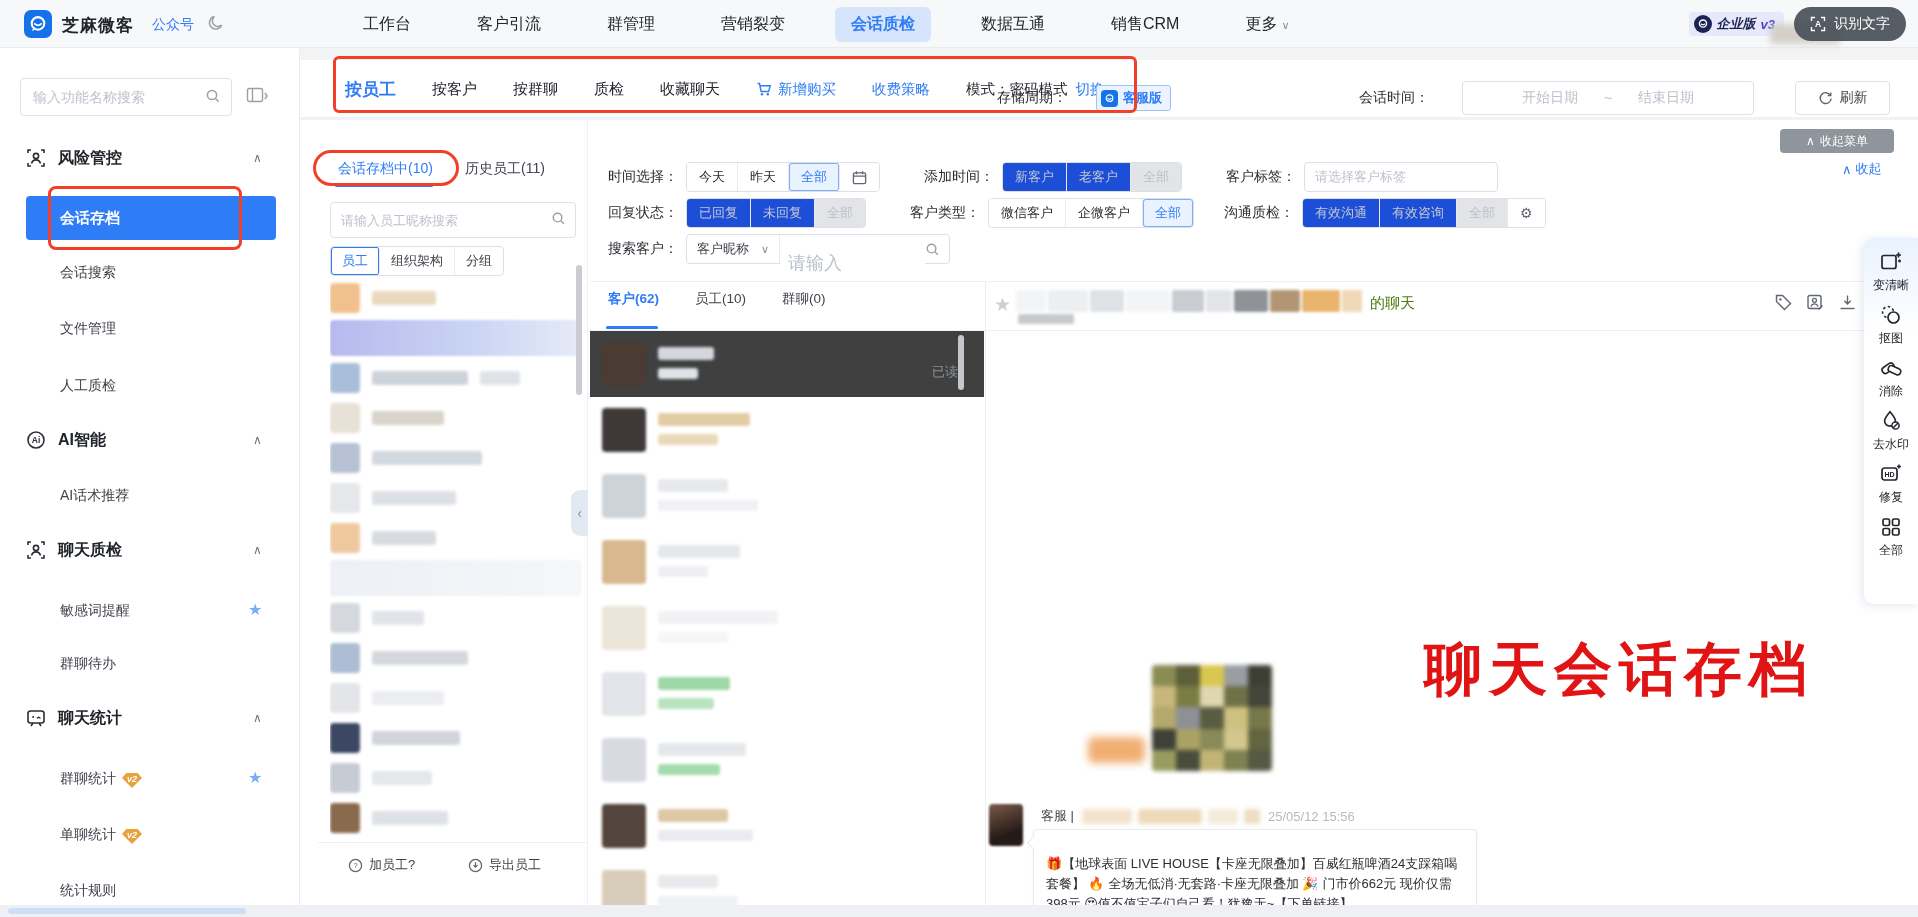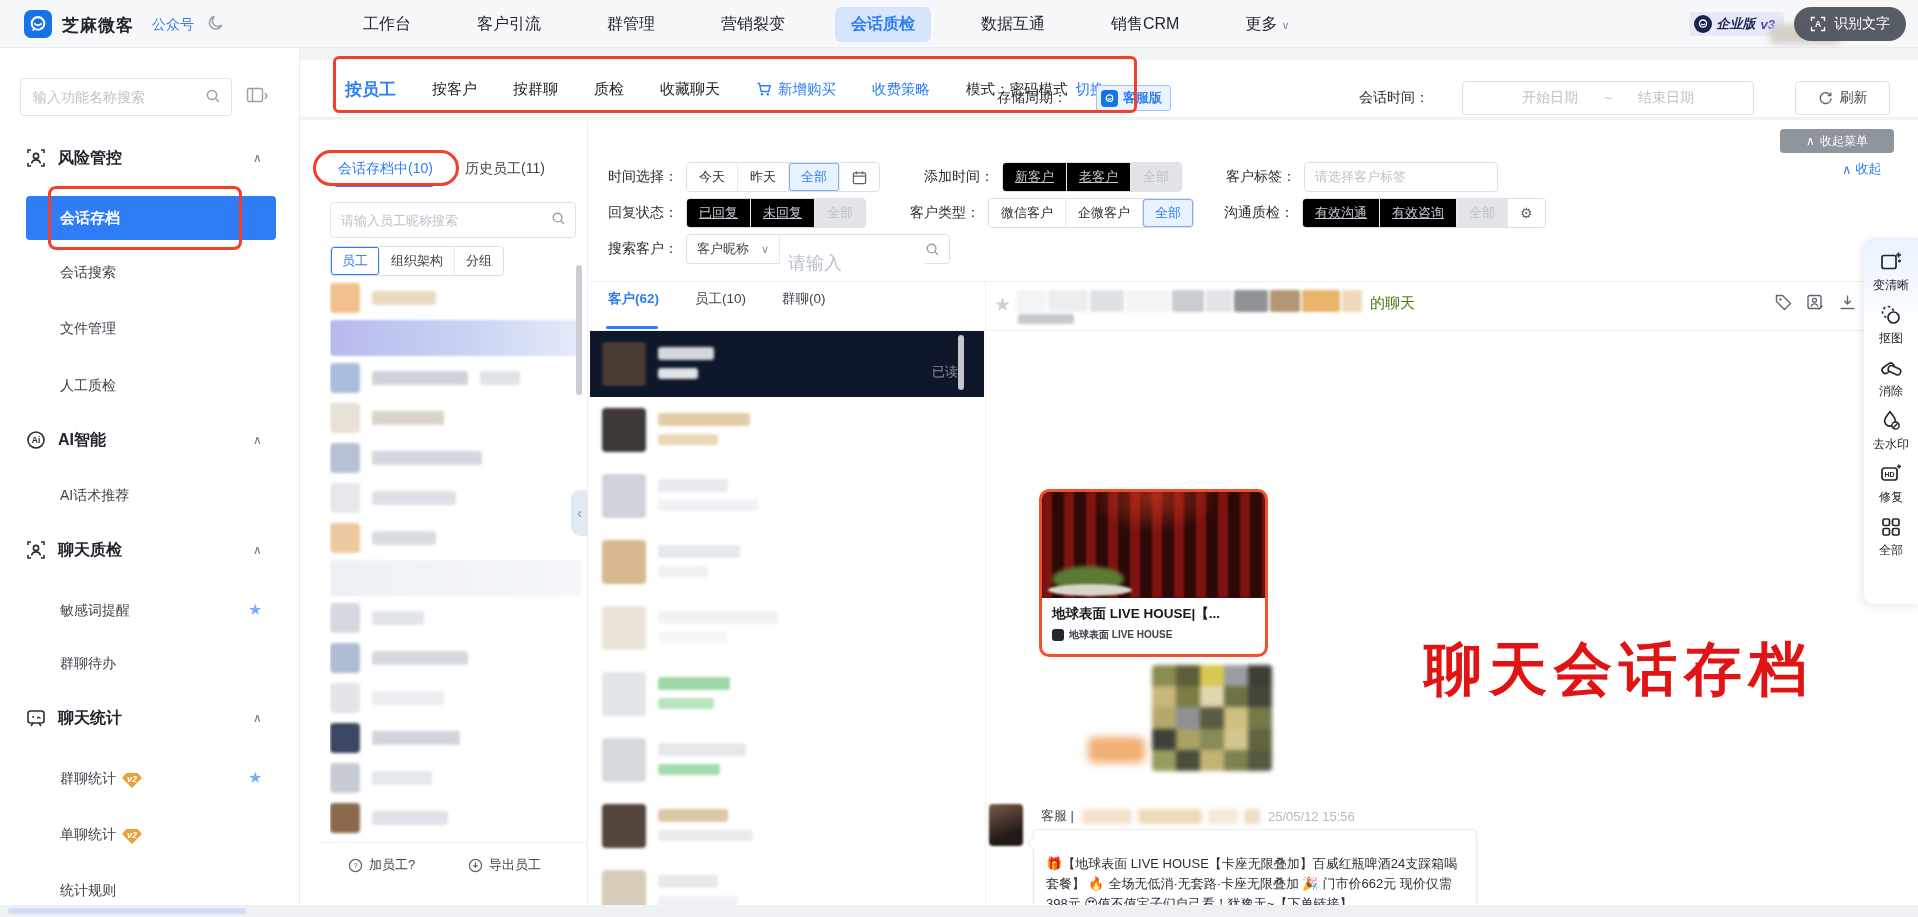--- a/index.html
+++ b/index.html
@@ -62,21 +62,21 @@
 
   .content { position:absolute; left:0; top:72px; width:1618px; height:785px; background:#fff; }
 
   
   .f-row { position:absolute; display:flex; align-items:center; }
   .f-label { font-size:14px; color:#2b2e33; margin-right:8px; white-space:nowrap; }
   .seg { display:flex; border:1px solid #dcdfe6; border-radius:4px; overflow:hidden; background:#fff; }
   .seg-btn { height:28px; display:flex; align-items:center; justify-content:center; font-size:13px; color:#2b2e33; padding:0 12px; border-right:1px solid #e8eaee; background:#fff; white-space:nowrap; }
   .seg-btn:last-child { border-right:0; }
   .seg-btn.blue { background:#e9f2ff; color:#2e7cf6; box-shadow:inset 0 0 0 1px #7fb0f5; border-radius:3px; }
-  .seg-btn.dis { background:#000000; color:#c3c7cf;text-decoration:underline; }
+  .seg-btn.dis { background:#1d4ed8; color:#c3c7cf; }
   .seg-btn.dis-sel { background:#e2e4e8; color:#bcc0c7; }
   .f-input { height:30px; border:1px solid #dcdfe6; border-radius:4px; background:#fff; display:flex; align-items:center; padding:0 10px; font-size:13px; color:#bcc2cc; }
   .search-group { display:flex; align-items:center; width:264px; height:30px; border:1px solid #dcdfe6; border-radius:4px; background:#fff; }
   .search-group .sel { display:flex; align-items:center; gap:8px; padding:0 10px; font-size:13px; color:#3f434b; border-right:1px solid #e8eaee; height:100%; white-space:nowrap; }
   .search-group input { flex:1; border:0; outline:0; min-width:0; font-size:18px; padding:0 8px; color:#ef4444; font-family:inherit;margin-top:28px; }
   .search-group input::placeholder { color:#bcc2cc; }
 
   
   .emp-panel { position:absolute; left:18px; top:0; width:270px; height:785px; border-right:1px solid #eef0f2; }
   .emp-tab { position:absolute; font-size:14px; }
@@ -541,21 +541,21 @@
 
       <div class="list-panel">
         <div class="lp-tabs">
           <span class="lp-tab on">客户(62)</span>
           <span class="lp-tab off">员工(10)</span>
           <span class="lp-tab off">群聊(0)</span>
         </div>
         <div class="lp-underline"></div>
         <div class="cust-list">
 
-            <div class="cust-row" style="background: #0f172a;">
+            <div class="cust-row" style="background: #404040;">
               <div class="av" style="background: rgb(74, 59, 51);"></div>
               <div class="nm" style="background: rgb(212, 216, 222); width: 56px;"></div>
               <div class="sb" style="background: rgb(223, 227, 232); width: 40px;"></div>
               <span class="read">已读</span>
             </div>
 
             <div class="cust-row">
               <div class="av" style="background: rgb(62, 57, 55);"></div>
               <div class="nm" style="background: rgb(226, 204, 166); width: 92px;"></div>
               <div class="sb" style="background: rgb(234, 217, 184); width: 60px;"></div>
@@ -643,33 +643,20 @@
                 <path d="M5 13.6c.7-2 2-2.8 3.5-2.8s2.8.8 3.5 2.8" fill="none" stroke="#5f6670" stroke-width="1.3"></path>
                 <path d="M12.5 16.5l4-4" stroke="#5f6670" stroke-width="1.4"></path>
               </svg>
             <svg width="19" height="19" viewBox="0 0 19 19">
                 <path d="M9.5 2.5v8M6.3 7.7l3.2 3.2 3.2-3.2" fill="none" stroke="#5f6670" stroke-width="1.4"></path>
                 <path d="M2.5 15.5h14" stroke="#5f6670" stroke-width="1.4"></path>
               </svg>
           </div>
         </div>
 
-        <div class="card">
-          <div class="card-img">
-            <div class="streaks"></div>
-            <div class="glow"></div>
-            <div class="dish"></div>
-            <div class="plate"></div>
-          </div>
-          <div class="card-title">地球表面 LIVE HOUSE|【...</div>
-          <div class="card-src">
-            <span class="slogo"></span>
-            <span>地球表面 LIVE HOUSE</span>
-          </div>
-        </div>
 
         <div class="mosaic">
 
         <i style="background: rgb(138, 140, 82);"></i>
             <i style="background: rgb(93, 95, 58);"></i>
             <i style="background: rgb(216, 200, 79);"></i>
             <i style="background: rgb(154, 157, 161);"></i>
             <i style="background: rgb(61, 63, 53);"></i>
             <i style="background: rgb(200, 182, 122);"></i>
             <i style="background: rgb(123, 125, 68);"></i>

